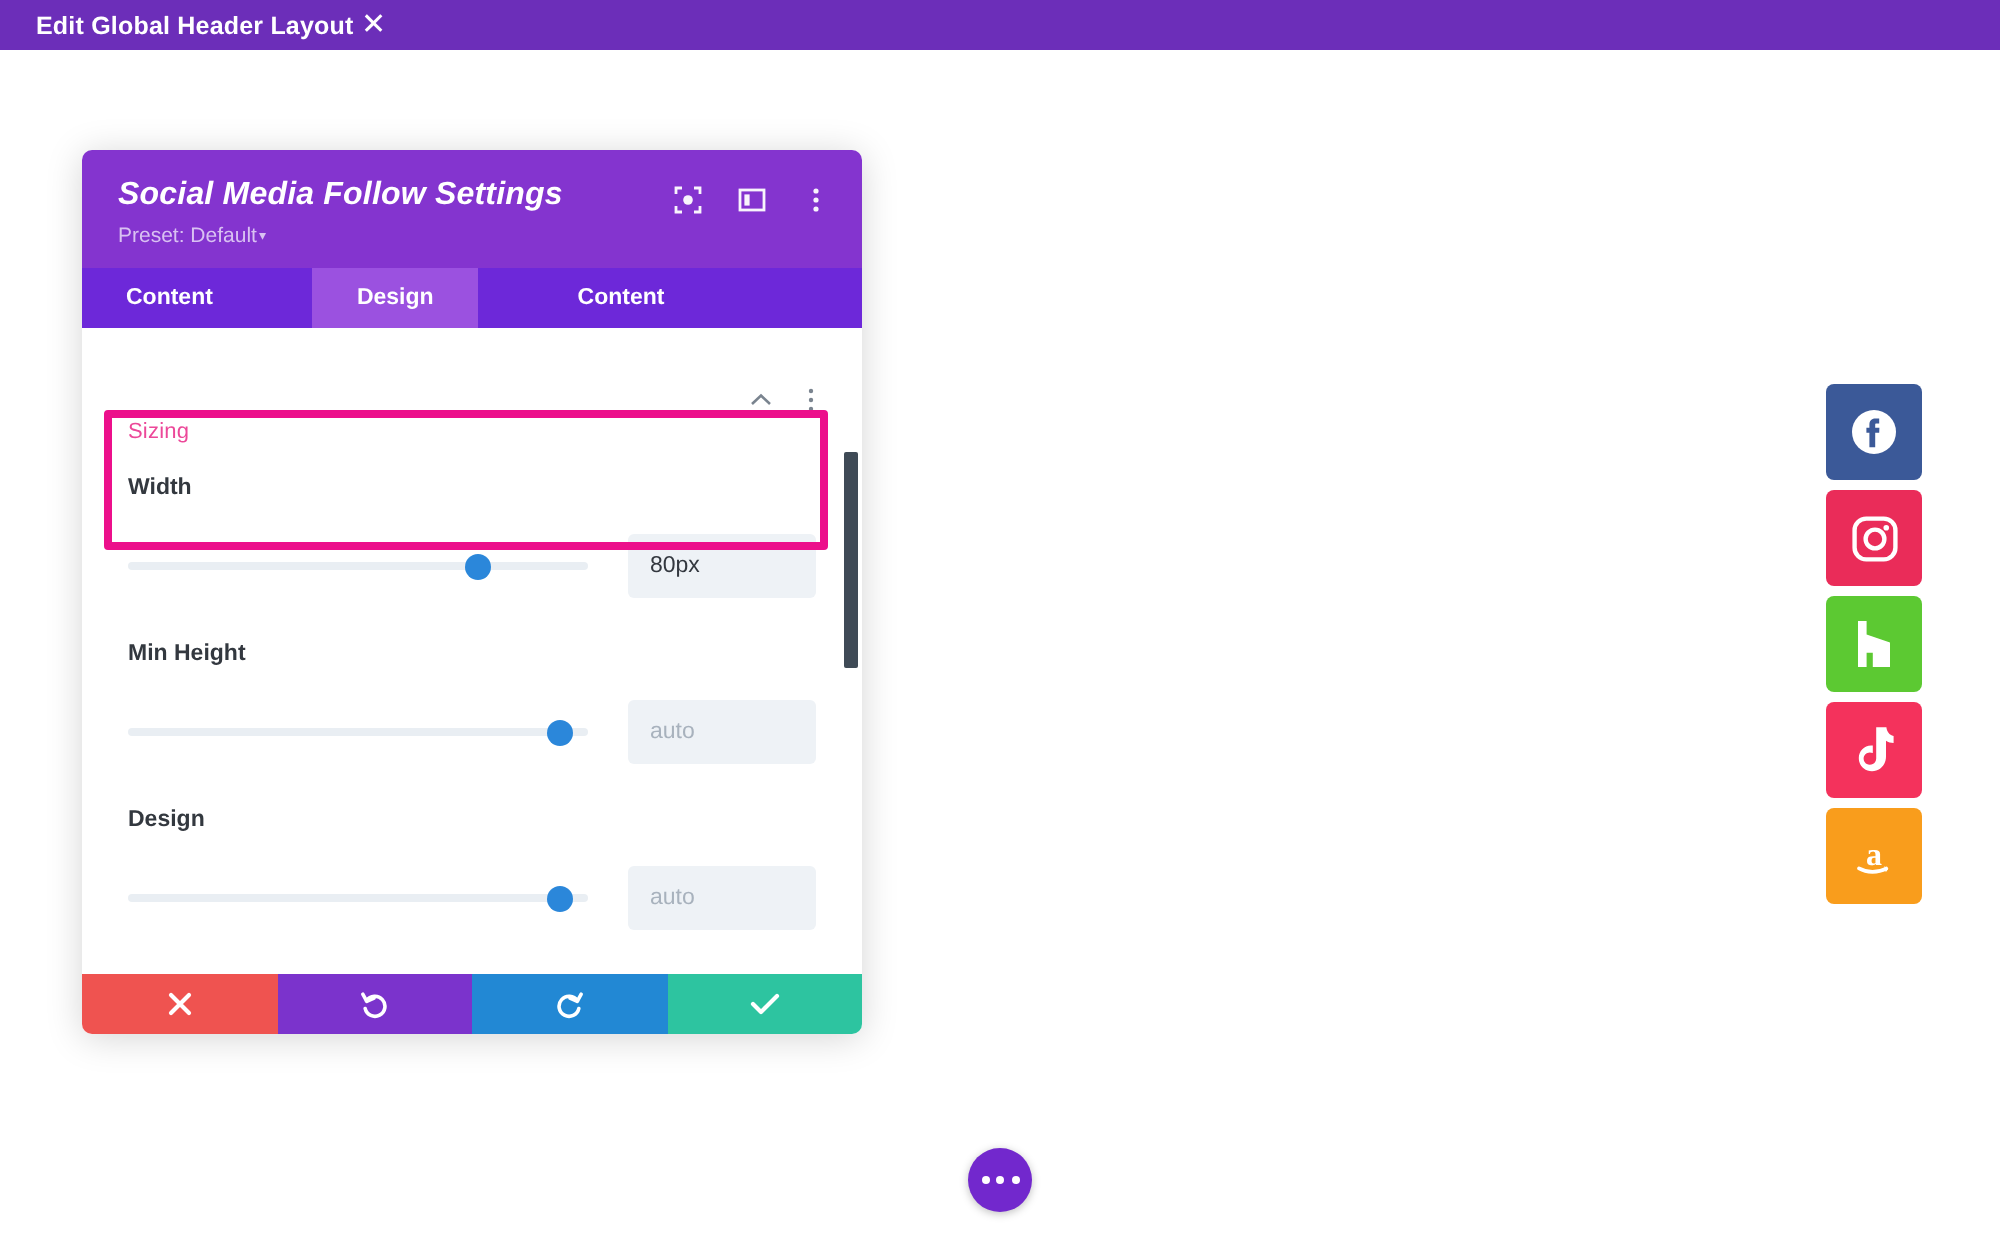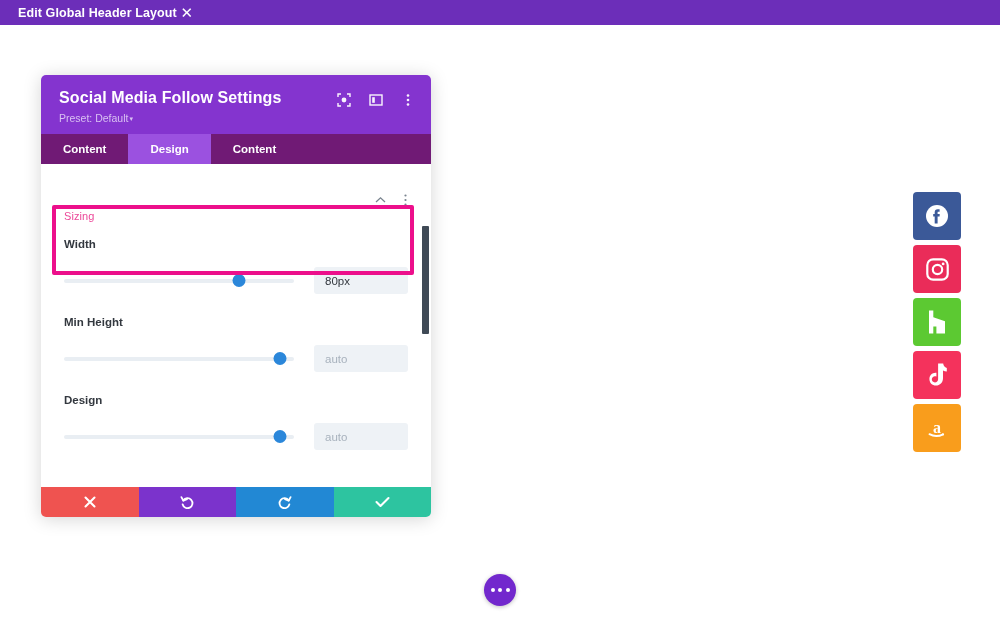--- a/index.html
+++ b/index.html
@@ -60,20 +60,21 @@
 
   .modal-header {
     background: #8434cf;
     padding: 14px 16px 10px 18px;
     position: relative;
   }
   .modal-title-row {
     display: flex;
     align-items: flex-end;
     justify-content: space-between;
+    font-style: italic;
   }
   .modal-title {
     color: #ffffff;
     font-size: 16px;
     font-weight: bold;
     letter-spacing: 0.1px;
   }
   .modal-header-icons {
     display: flex;
     align-items: center;
@@ -91,22 +92,23 @@
     color: #d9c1f2;
     font-size: 10.5px;
     margin-top: 5px;
     cursor: pointer;
   }
   .modal-preset .caret { font-size: 7px; vertical-align: middle; margin-left: 1px; }
 
   
   .tabs {
     display: flex;
-    background: #701a75;
+    background: #6d28d9;
     height: 30px;
+    gap: 28px;
   }
   .tab {
     color: #ffffff;
     font-size: 11.5px;
     font-weight: bold;
     display: flex;
     align-items: center;
     justify-content: center;
     padding: 0 22px;
     cursor: pointer;
@@ -187,21 +189,21 @@
   }
   .field-input {
     width: 94px;
     height: 27px;
     background: #eef2f6;
     border: none;
     border-radius: 3px;
     font-family: "Liberation Sans", sans-serif;
     font-size: 11.5px;
     color: #33383f;
-    padding: 4px 11px;
+    padding: 16px 11px;
     outline: none;
   }
   .field-input::placeholder { color: #a8b2bd; }
 
   
   .highlight-box {
     position: absolute;
     left: 11px;
     top: 41px;
     width: 362px;

